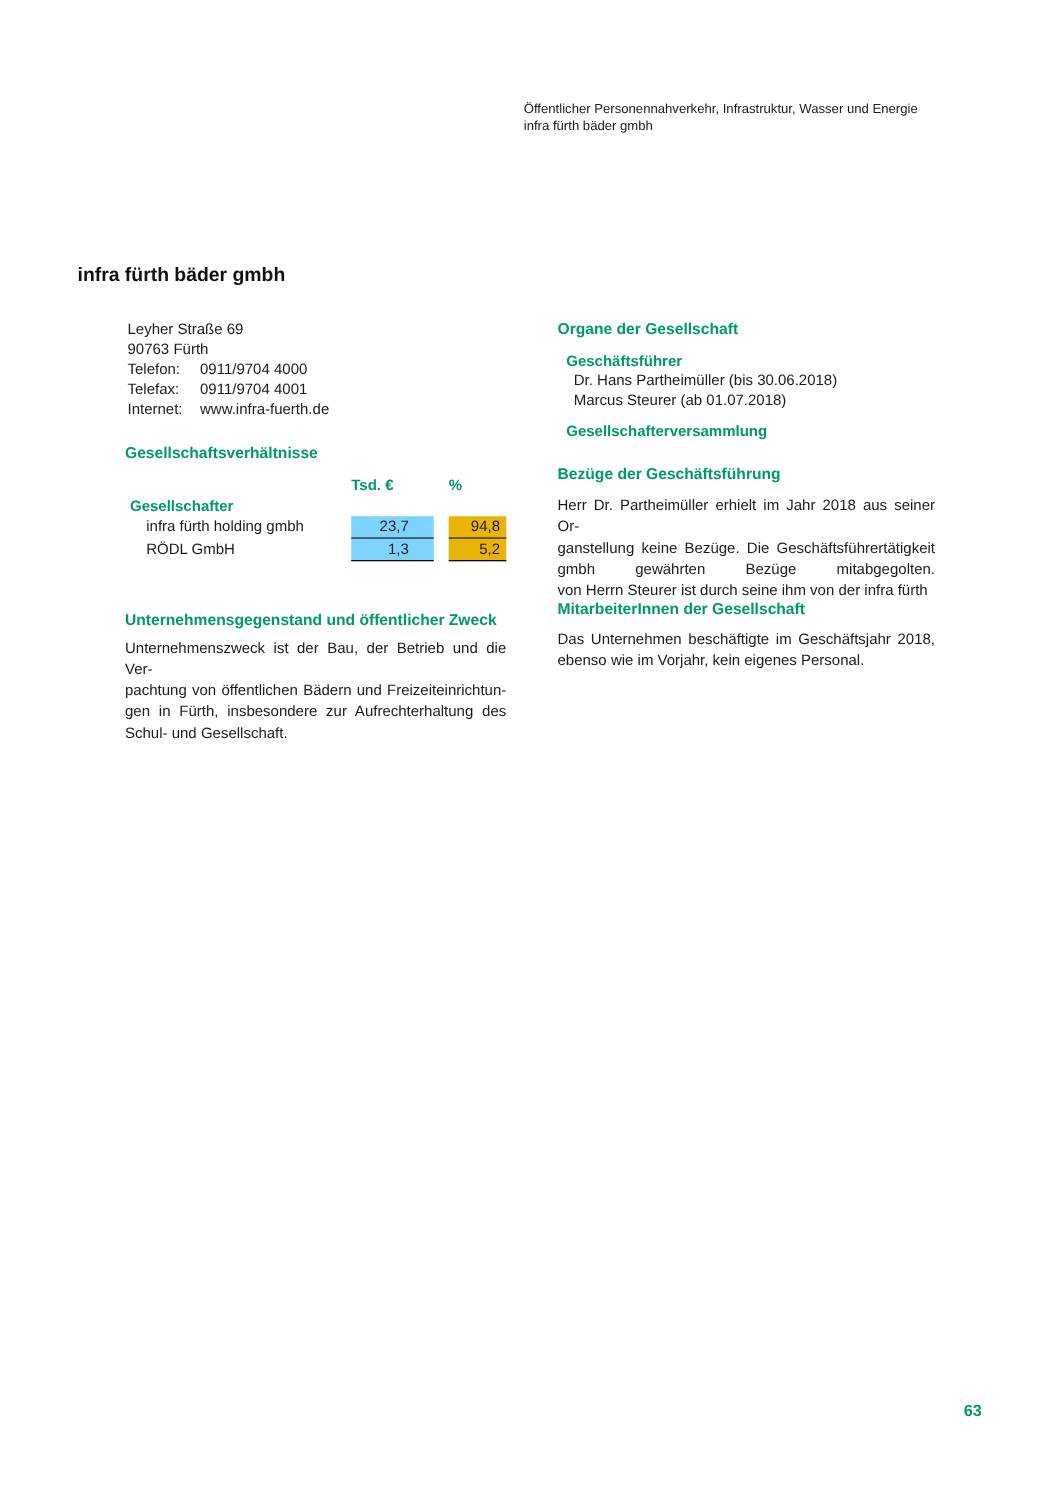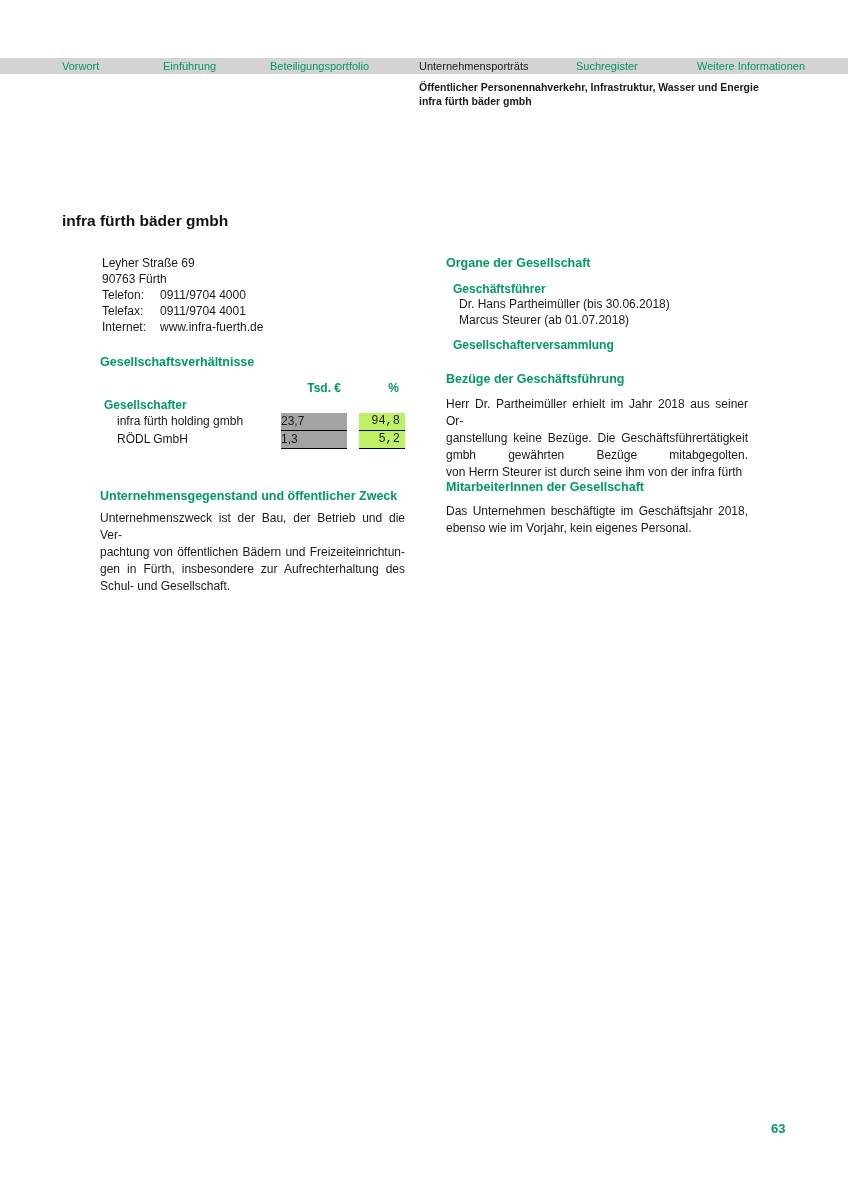--- a/index.html
+++ b/index.html
@@ -11,69 +11,61 @@
 
   
   .topnav { position:absolute; left:0; top:58px; width:848px; height:16px; background:#d3d3d3; }
   .nav-item {
     position:absolute; top:1.5px; font-size:11px; line-height:13px;
     color:#009a63; text-decoration:none; cursor:pointer; white-space:nowrap;
   }
   .nav-item.active { color:#1a1a1a; }
 
   
-  .breadcrumb { position:absolute; left:419px; top:80px; font-size:10.5px; line-height:14px; color:#1a1a1a;font-weight:bold; }
+  .breadcrumb { position:absolute; left:419px; top:80px; font-size:10.5px; line-height:14px; color:#1a1a1a; }
 
   
   .title { position:absolute; left:62px; top:202px; font-size:15.5px; font-weight:bold; color:#111; }
 
   
   .abs { position:absolute; }
 
   .h2 { color:#009a63; font-weight:bold; font-size:12.5px; line-height:14px; white-space:nowrap; }
   .h3 { color:#009a63; font-weight:bold; font-size:12px; line-height:14px; white-space:nowrap; }
 
   .contact { font-size:12px; line-height:16px; }
   .contact .lbl { display:inline-block; width:58px; }
 
   
   .shtable { width:305px; font-size:12px; }
   .trow { display:grid; grid-template-columns:181px 66px 12px 46px; }
   .trow > div { box-sizing:border-box; }
   .hrow { height:17px; }
-  .hcell { color:#009a63; font-weight:bold; text-align:right; padding-right:6px; line-height:14px; }
+  .hcell { color:#009a63; font-weight:bold; text-align:left; padding-right:6px; line-height:14px; }
   .group { height:15px; color:#009a63; font-weight:bold; padding-left:4px; line-height:14px; }
   .drow { height:18px; line-height:17px; }
   .name { padding-left:17px; }
-  .val { background:#a3a3a3; padding-right:6px; }
-  .pct { background:#bef264; text-align:right; padding-right:5px;font-family:Liberation Mono, monospace; }
+  .val { background:#7dd3fc; text-align:right; padding-right:20px; }
+  .pct { background:#eab308; text-align:right; padding-right:5px; }
   .ruled .val, .ruled .pct { border-bottom:1px solid #000; }
   .total { font-weight:bold; }
 
   .para { font-size:12px; line-height:17px; color:#1a1a1a; }
   .para.jlines div { text-align:justify; text-align-last:justify; }
   .para.jlines div:last-child { text-align-last:left; }
 
   .names { font-size:12px; line-height:15.5px; }
 
   .pagenum { position:absolute; left:771px; top:1121px; font-size:13px; font-weight:bold; color:#009a63; }
 </style>
 </head>
 <body>
 
 <div class="page">
 
-  <nav class="topnav">
-    <a class="nav-item" style="left:62px">Vorwort</a>
-    <a class="nav-item" style="left:163px">Einführung</a>
-    <a class="nav-item" style="left:270px">Beteiligungsportfolio</a>
-    <a class="nav-item active" style="left:419px">Unternehmensporträts</a>
-    <a class="nav-item" style="left:576px">Suchregister</a>
-    <a class="nav-item" style="left:697px">Weitere Informationen</a>
-  </nav>
 
   <div class="breadcrumb">
     <div>Öffentlicher Personennahverkehr, Infrastruktur, Wasser und Energie</div>
     <div>infra fürth bäder gmbh</div>
   </div>
 
   <h1 class="title">infra fürth bäder gmbh</h1>
 
   <div class="abs contact" style="left:102px; top:255px;">
     <div>Leyher Straße 69</div>

